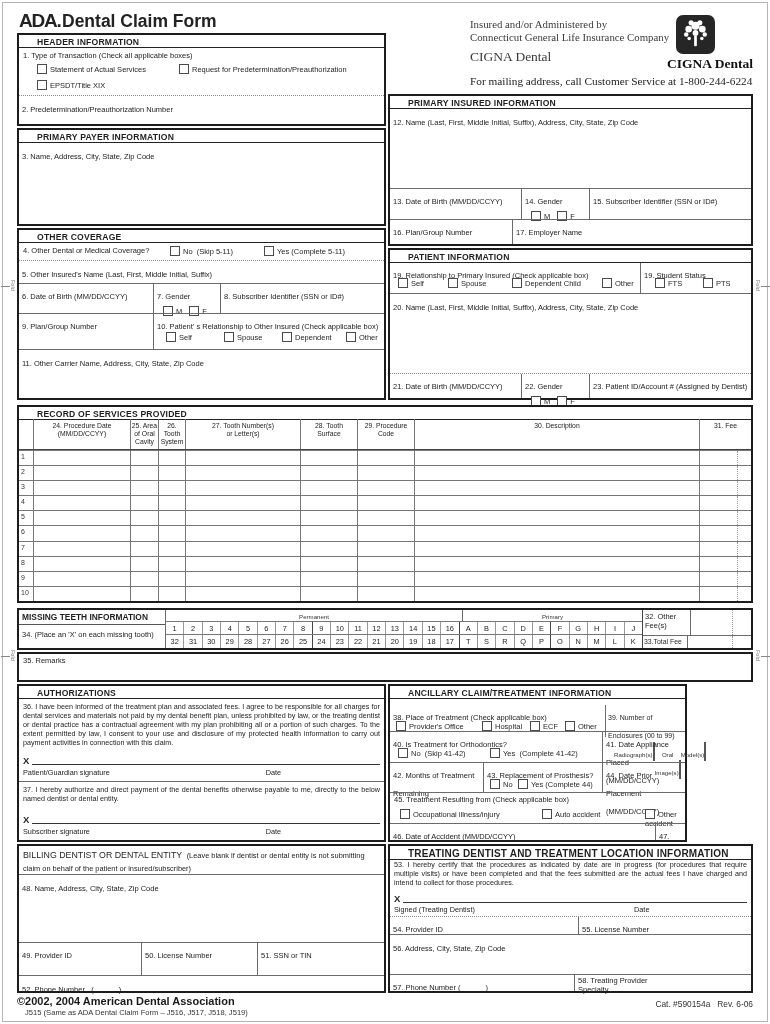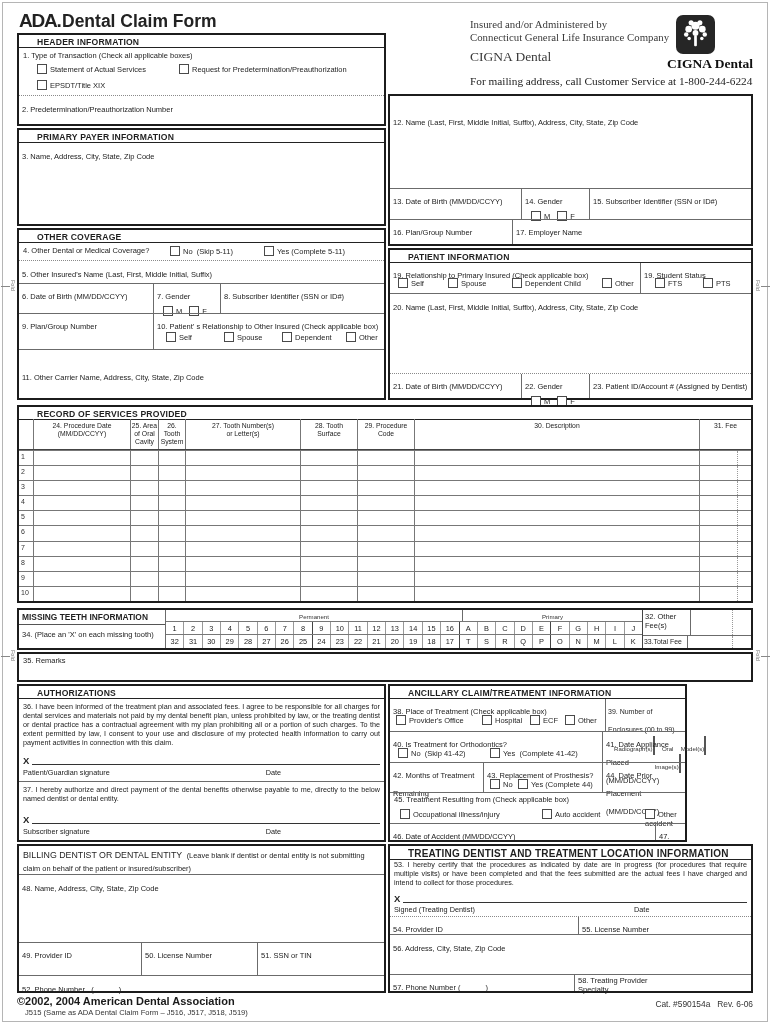--- a/index.html
+++ b/index.html
@@ -135,26 +135,27 @@
     <div class="abs bt" style="left:0;right:0;top:83px;height:36px">
       <div class="cell" style="left:0;width:134px"><span class="lbl">9. Plan/Group Number</span></div>
       <div class="cell bl" style="left:134px;right:0">
         <span class="lbl">10. Patient' s Relationship to Other Insured (Check applicable box)</span>
         <div class="abs cbrow" style="left:12px;top:18px"><span class="cb"></span><span>Self</span></div>
         <div class="abs cbrow" style="left:70px;top:18px"><span class="cb"></span><span>Spouse</span></div>
         <div class="abs cbrow" style="left:128px;top:18px"><span class="cb"></span><span>Dependent</span></div>
         <div class="abs cbrow" style="left:192px;top:18px"><span class="cb"></span><span>Other</span></div>
       </div>
     </div>
-    <div class="abs bt" style="left:0;right:0;top:119px;bottom:0;padding:16px 3px">
+    <div class="abs bt" style="left:0;right:0;top:119px;bottom:0;padding:2px 3px">
       <span class="lbl">11. Other Carrier Name, Address, City, State, Zip Code</span>
     </div>
   </div>
 
   <div class="box" style="left:388px;top:94px;width:365px;height:152px">
+    <div class="hdrbar">PRIMARY INSURED INFORMATION</div>
     <div class="abs" style="left:0;right:0;top:13px;height:79px;padding:2px 3px">
       <span class="lbl">12. Name (Last, First, Middle Initial, Suffix), Address, City, State, Zip Code</span>
     </div>
     <div class="abs bt" style="left:0;right:0;top:92px;height:31px">
       <div class="cell" style="left:0;width:131px"><span class="lbl">13. Date of Birth (MM/DD/CCYY)</span></div>
       <div class="cell bl" style="left:131px;width:68px">
         <span class="lbl">14. Gender</span>
         <div class="gline"><span class="cb"></span><span>M</span> <span class="cb" style="margin-left:5px"></span><span>F</span></div>
       </div>
       <div class="cell bl" style="left:199px;right:0"><span class="lbl">15. Subscriber Identifier (SSN or ID#)</span></div>
@@ -451,21 +452,21 @@
         <span class="line"></span>
       </div>
     <div class="siglbl" style="left:4px;right:4px;top:141px">
       <span class="n">Subscriber signature</span>
       <span class="d">Date</span>
     </div>
   </div>
 
   <div class="box" style="left:388px;top:684px;width:299px;height:158px">
     <div class="hdrbar">ANCILLARY CLAIM/TREATMENT INFORMATION</div>
-    <div class="abs" style="left:0;right:0;top:13px;height:32px">
+    <div class="abs" style="left:0;right:0;top:19px;height:32px">
       <div class="cell" style="left:0;width:215px">
         <span class="lbl">38. Place of Treatment (Check applicable box)</span>
         <div class="abs cbrow" style="left:6px;top:16px"><span class="cb"></span><span>Provider's Office</span></div>
         <div class="abs cbrow" style="left:92px;top:16px"><span class="cb"></span><span>Hospital</span></div>
         <div class="abs cbrow" style="left:140px;top:16px"><span class="cb"></span><span>ECF</span></div>
         <div class="abs cbrow" style="left:175px;top:16px"><span class="cb"></span><span>Other</span></div>
       </div>
       <div class="cell bl" style="left:215px;right:0;padding:1px 2px">
         <span style="font-size:7px">39. Number of Enclosures (00 to 99)</span>
         <div class="enc">

